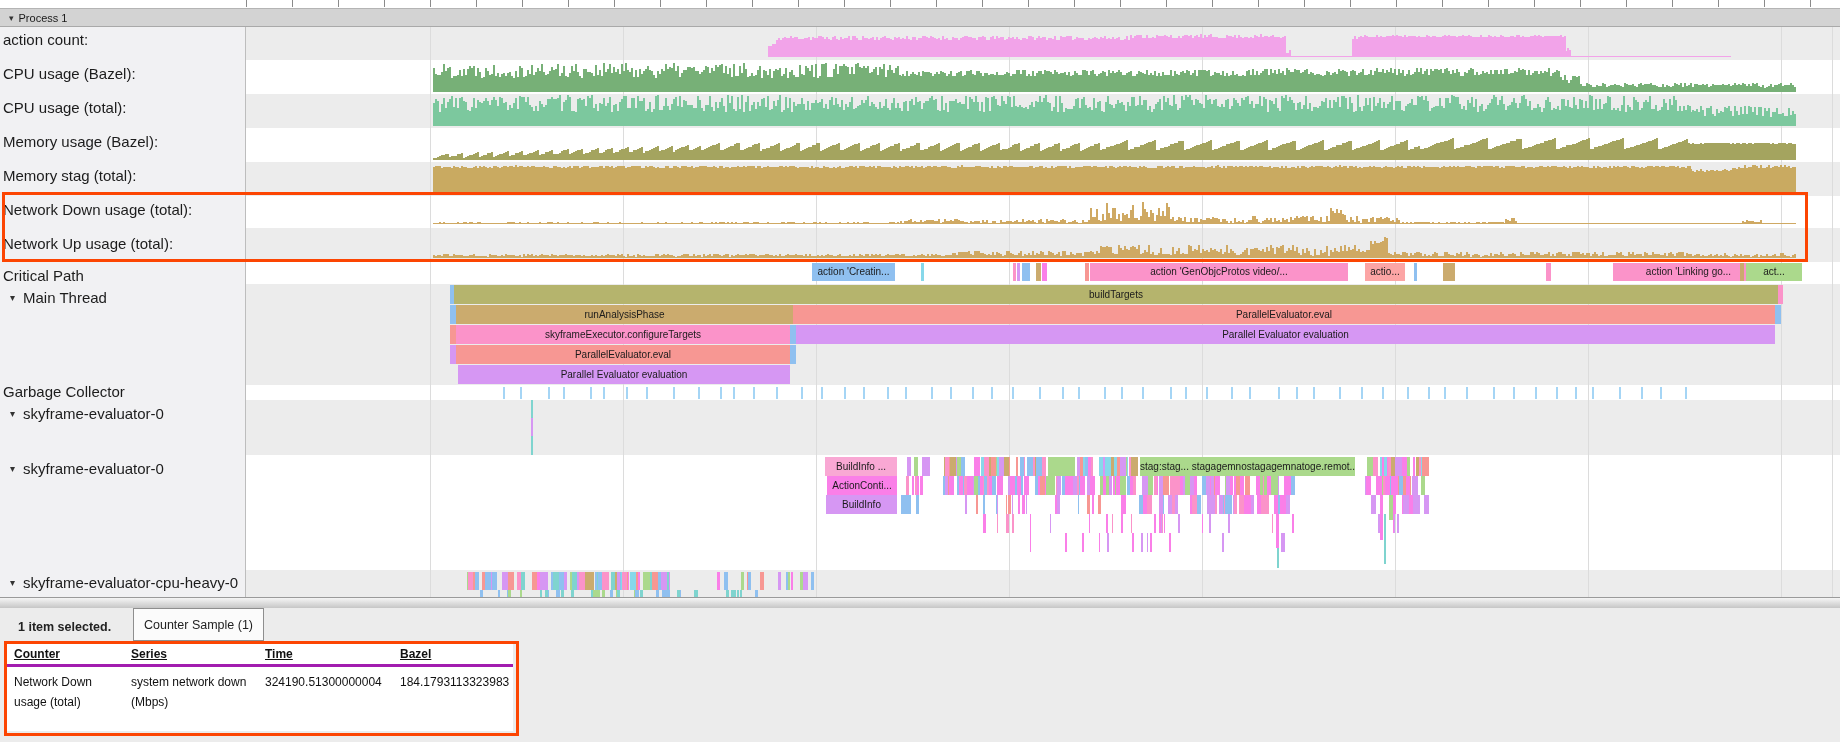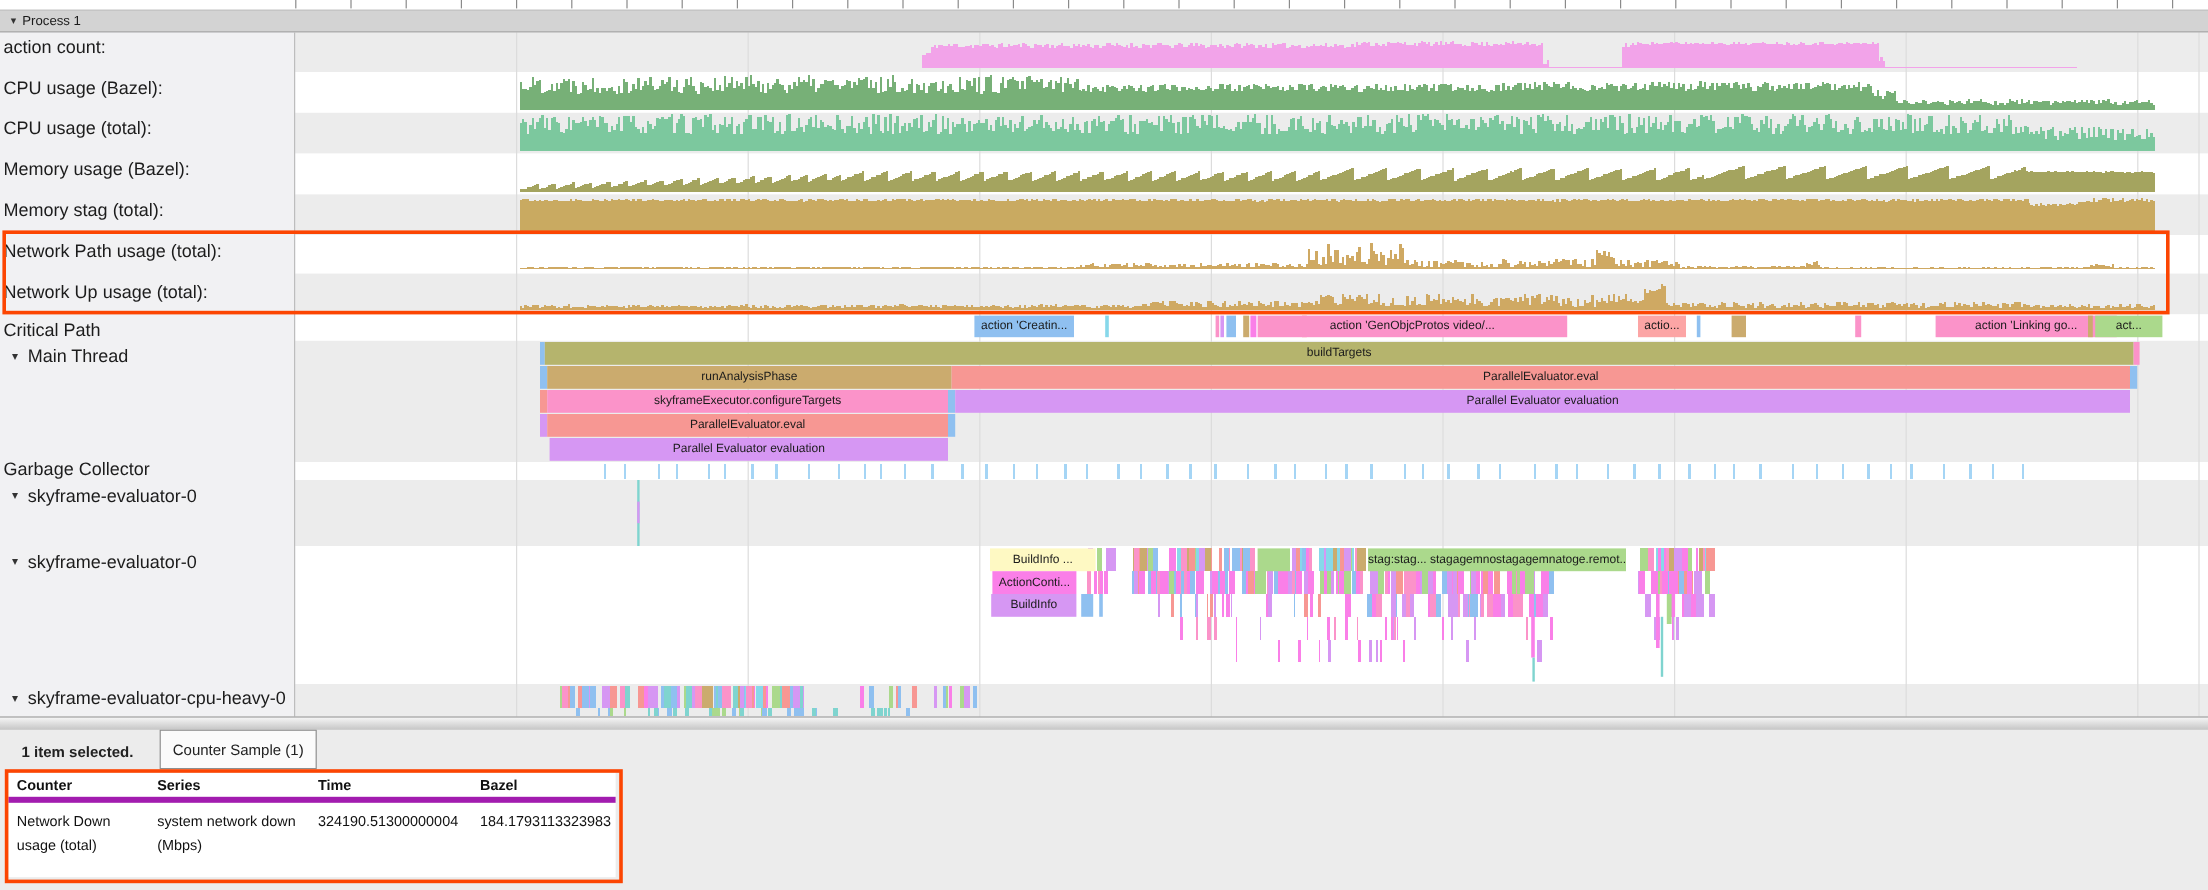--- a/index.html
+++ b/index.html
@@ -32,22 +32,22 @@
   
   .hlbox{position:absolute;border:3px solid #fc4502;z-index:10;pointer-events:none;}
   
   #splitter{left:0;top:597px;width:1840px;height:10px;z-index:5;
     background:linear-gradient(#f5f5f5,#c6c6c6);border-top:1px solid #9a9a9a;border-bottom:1px solid #8f8f8f;}
   #bottom-panel{left:0;top:608px;width:1840px;height:134px;background:#ececec;z-index:5;}
   #status{position:absolute;left:18px;top:12px;font-size:12.5px;font-weight:bold;color:#222;}
   #tab{position:absolute;left:133px;top:0px;width:129px;height:31px;background:#fbfbfb;border:1px solid #8e8e8e;
     display:flex;align-items:center;justify-content:center;font-size:12.5px;color:#222;}
   #details-table{position:absolute;left:7px;top:36px;width:506px;height:87px;background:#fff;font-size:12px;color:#111;}
-  .thead{display:grid;grid-template-columns:117px 134px 135px auto;border-bottom:5px solid #a21caf;
-    font-weight:bold;height:20px;line-height:20px;}
+  .thead{display:grid;grid-template-columns:117px 134px 135px auto;border-bottom:3px solid #a21caf;
+    font-weight:bold;height:20px;line-height:20px;text-decoration:underline;}
   .tbody-row{display:grid;grid-template-columns:117px 134px 135px auto;padding-top:5px;line-height:20px;}
   .tcell{padding-left:7px;padding-right:6px;}
   svg{display:block;}
 </style>
 </head>
 <body>
 
 <div id="app">
   <div id="layers" class="abs">
       <div class="rowbg" style="top: 27px; height: 33px; background: rgb(236, 236, 236);"></div>
@@ -718,21 +718,21 @@
         </g>
       </svg>
       <div class="slice" style="left: 812px; top: 263px; width: 83px; height: 18px; background: rgb(143, 192, 240); line-height: 18px;">action 'Creatin...</div>
       <div class="slice" style="left: 921px; top: 263px; width: 3px; height: 18px; background: rgb(135, 216, 234); line-height: 18px;"></div>
       <div class="slice" style="left: 1013px; top: 263px; width: 3px; height: 18px; background: rgb(251, 147, 201); line-height: 18px;"></div>
       <div class="slice" style="left: 1017px; top: 263px; width: 3px; height: 18px; background: rgb(214, 151, 243); line-height: 18px;"></div>
       <div class="slice" style="left: 1022px; top: 263px; width: 8px; height: 18px; background: rgb(143, 192, 240); line-height: 18px;"></div>
       <div class="slice" style="left: 1036px; top: 263px; width: 5px; height: 18px; background: rgb(203, 171, 110); line-height: 18px;"></div>
       <div class="slice" style="left: 1042px; top: 263px; width: 5px; height: 18px; background: rgb(250, 127, 232); line-height: 18px;"></div>
       <div class="slice" style="left: 1085px; top: 263px; width: 4px; height: 18px; background: rgb(247, 151, 147); line-height: 18px;"></div>
-      <div class="slice" style="left: 1048px; top: 263px; width: 258px; height: 18px; background: rgb(251, 147, 201); line-height: 18px;">action 'GenObjcProtos video/...</div>
+      <div class="slice" style="left: 1090px; top: 263px; width: 258px; height: 18px; background: rgb(251, 147, 201); line-height: 18px;">action 'GenObjcProtos video/...</div>
       <div class="slice" style="left: 1365px; top: 263px; width: 40px; height: 18px; background: #fca5a5; line-height: 18px;">actio...</div>
       <div class="slice" style="left: 1414px; top: 263px; width: 3px; height: 18px; background: rgb(143, 192, 240); line-height: 18px;"></div>
       <div class="slice" style="left: 1443px; top: 263px; width: 12px; height: 18px; background: rgb(203, 171, 110); line-height: 18px;"></div>
       <div class="slice" style="left: 1546px; top: 263px; width: 5px; height: 18px; background: rgb(251, 147, 201); line-height: 18px;"></div>
       <div class="slice" style="left: 1613px; top: 263px; width: 151px; height: 18px; background: rgb(251, 147, 201); line-height: 18px;">action 'Linking go...</div>
       <div class="slice" style="left: 1740px; top: 263px; width: 4px; height: 18px; background: rgb(203, 171, 110); line-height: 18px;"></div>
       <div class="slice" style="left: 1746px; top: 263px; width: 56px; height: 18px; background: rgb(171, 217, 140); line-height: 18px;">act...</div>
       <div class="slice" style="left: 450px; top: 285px; width: 4px; height: 19px; background: rgb(143, 192, 240); line-height: 19px;"></div>
       <div class="slice" style="left: 454px; top: 285px; width: 1324px; height: 19px; background: rgb(181, 180, 109); line-height: 19px;">buildTargets</div>
       <div class="slice" style="left: 1778px; top: 285px; width: 5px; height: 19px; background: rgb(251, 147, 201); line-height: 19px;"></div>
@@ -743,21 +743,21 @@
       <div class="slice" style="left: 450px; top: 325px; width: 6px; height: 19px; background: rgb(247, 151, 147); line-height: 19px;"></div>
       <div class="slice" style="left: 456px; top: 325px; width: 334px; height: 19px; background: rgb(251, 147, 201); line-height: 19px;">skyframeExecutor.configureTargets</div>
       <div class="slice" style="left: 790px; top: 325px; width: 6px; height: 19px; background: rgb(143, 192, 240); line-height: 19px;"></div>
       <div class="slice" style="left: 796px; top: 325px; width: 979px; height: 19px; background: rgb(214, 151, 243); line-height: 19px;">Parallel Evaluator evaluation</div>
       <div class="slice" style="left: 450px; top: 345px; width: 6px; height: 19px; background: rgb(214, 151, 243); line-height: 19px;"></div>
       <div class="slice" style="left: 456px; top: 345px; width: 334px; height: 19px; background: rgb(247, 151, 147); line-height: 19px;">ParallelEvaluator.eval</div>
       <div class="slice" style="left: 790px; top: 345px; width: 6px; height: 19px; background: rgb(143, 192, 240); line-height: 19px;"></div>
       <div class="slice" style="left: 458px; top: 365px; width: 332px; height: 19px; background: rgb(214, 151, 243); line-height: 19px;">Parallel Evaluator evaluation</div>
       <div class="slice" style="left: 531px; top: 400px; width: 2px; height: 55px; background: rgb(127, 212, 207); line-height: 55px;"></div>
       <div class="slice" style="left: 531px; top: 418px; width: 2px; height: 18px; background: rgb(214, 151, 243); line-height: 18px;"></div>
-      <div class="slice" style="left: 825px; top: 457px; width: 88px; height: 19px; background: #fef9c3; line-height: 19px;">BuildInfo ...</div>
+      <div class="slice" style="left: 825px; top: 457px; width: 72px; height: 19px; background: #f9a8d4; line-height: 19px;">BuildInfo ...</div>
       <div class="slice" style="left: 827px; top: 476px; width: 70px; height: 19px; background: rgb(250, 127, 232); line-height: 19px;">ActionConti...</div>
       <div class="slice" style="left: 826px; top: 495px; width: 71px; height: 19px; background: rgb(214, 151, 243); line-height: 19px;">BuildInfo</div>
       <div class="slice" style="left: 901px; top: 495px; width: 10px; height: 19px; background: rgb(143, 192, 240); line-height: 19px;"></div>
       <div class="slice" style="left: 916px; top: 495px; width: 3px; height: 19px; background: rgb(143, 192, 240); line-height: 19px;"></div>
       <div class="slice" style="left: 1048px; top: 457px; width: 27px; height: 19px; background: rgb(171, 217, 140); line-height: 19px;"></div>
       <div class="slice" style="left: 1140px; top: 457px; width: 215px; height: 19px; background: rgb(171, 217, 140); line-height: 19px;">stag:stag...  stagagemnostagagemnatoge.remot...</div>
       <div class="slice" style="left: 1276px; top: 514px; width: 3px; height: 34px; background: rgb(250, 127, 232); line-height: 34px;"></div>
       <div class="slice" style="left: 1277px; top: 548px; width: 2px; height: 20px; background: rgb(127, 212, 207); line-height: 20px;"></div>
       <div class="slice" style="left: 1380px; top: 495px; width: 3px; height: 45px; background: rgb(250, 127, 232); line-height: 45px;"></div>
       <div class="slice" style="left: 1384px; top: 514px; width: 2px; height: 50px; background: rgb(127, 212, 207); line-height: 50px;"></div>
@@ -814,21 +814,21 @@
       <div class="track-label noarrow" style="top: 70px;">
         <span>CPU usage (total):</span>
       </div>
       <div class="track-label noarrow" style="top: 104px;">
         <span>Memory usage (Bazel):</span>
       </div>
       <div class="track-label noarrow" style="top: 138px;">
         <span>Memory stag (total):</span>
       </div>
       <div class="track-label noarrow" style="top: 172px;">
-        <span>Network Path usage (total):</span>
+        <span>Network Down usage (total):</span>
       </div>
       <div class="track-label noarrow" style="top: 206px;">
         <span>Network Up usage (total):</span>
       </div>
       <div class="track-label noarrow" style="top: 238px;">
         <span>Critical Path</span>
       </div>
       <div class="track-label" style="top: 260px;">
         <span class="tarrow">▾</span>
         <span>Main Thread</span>

